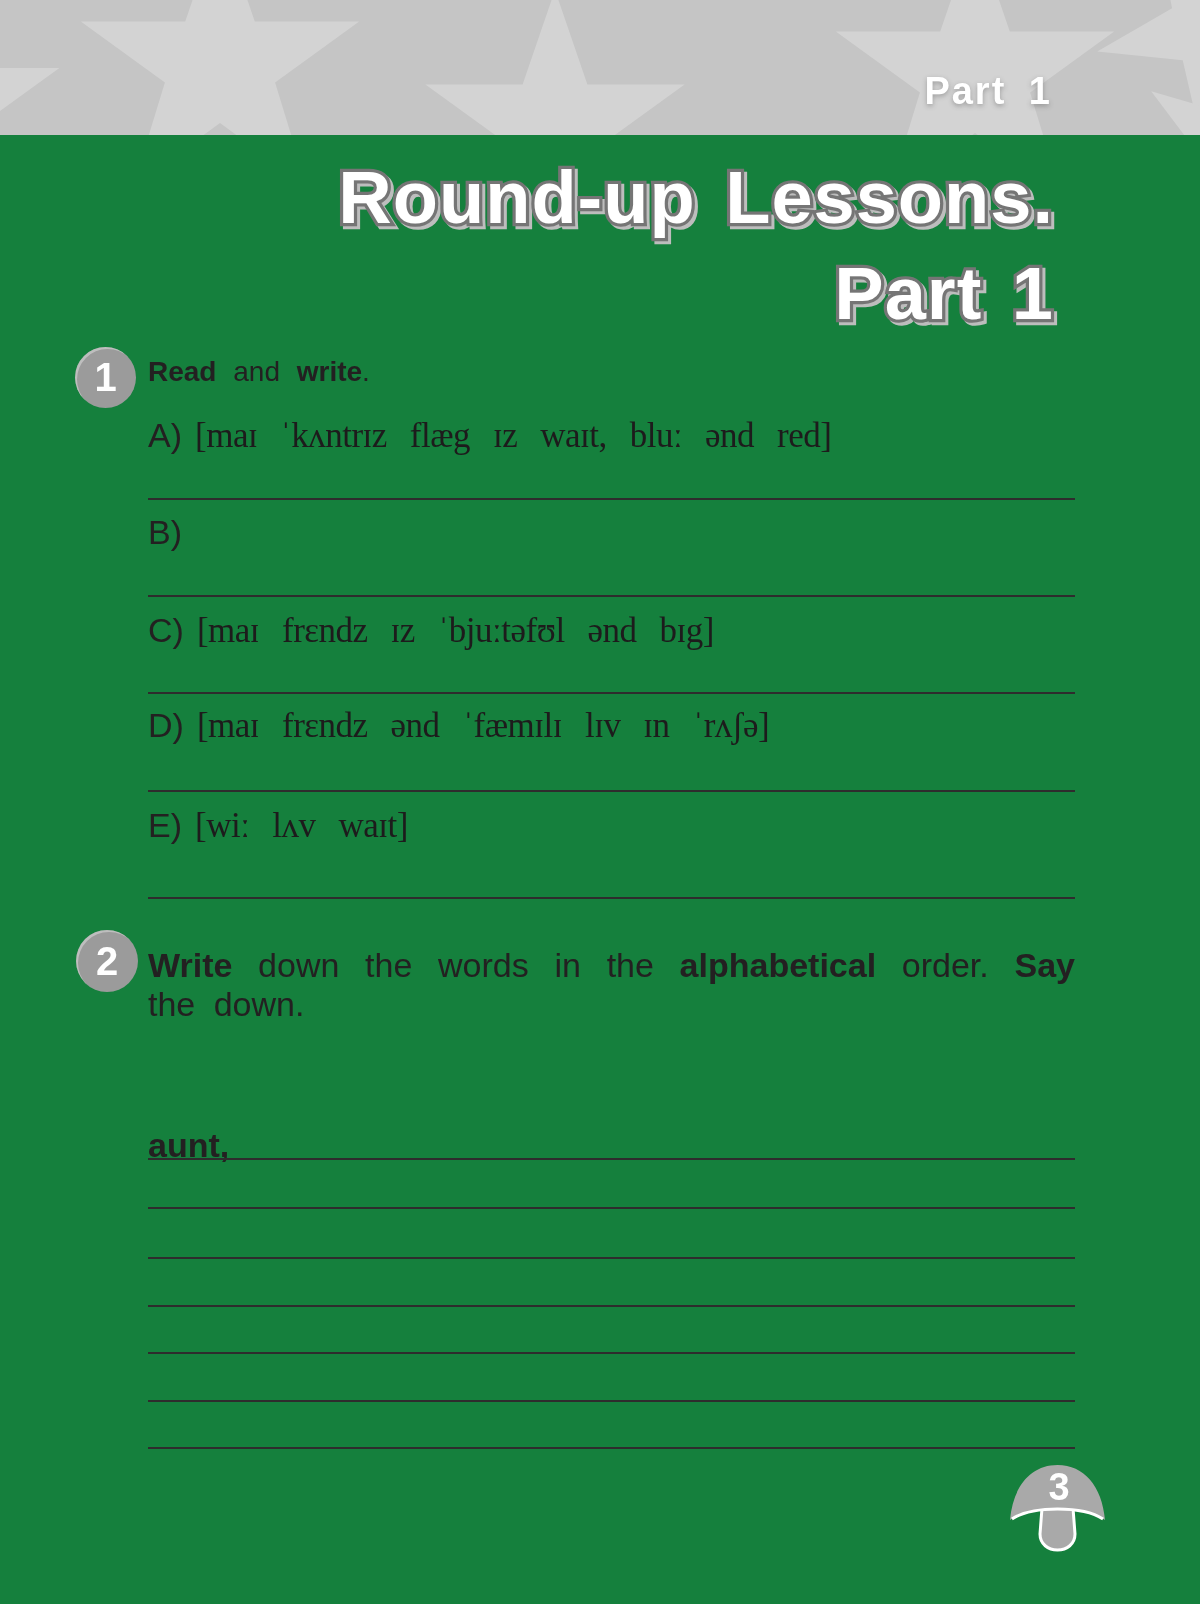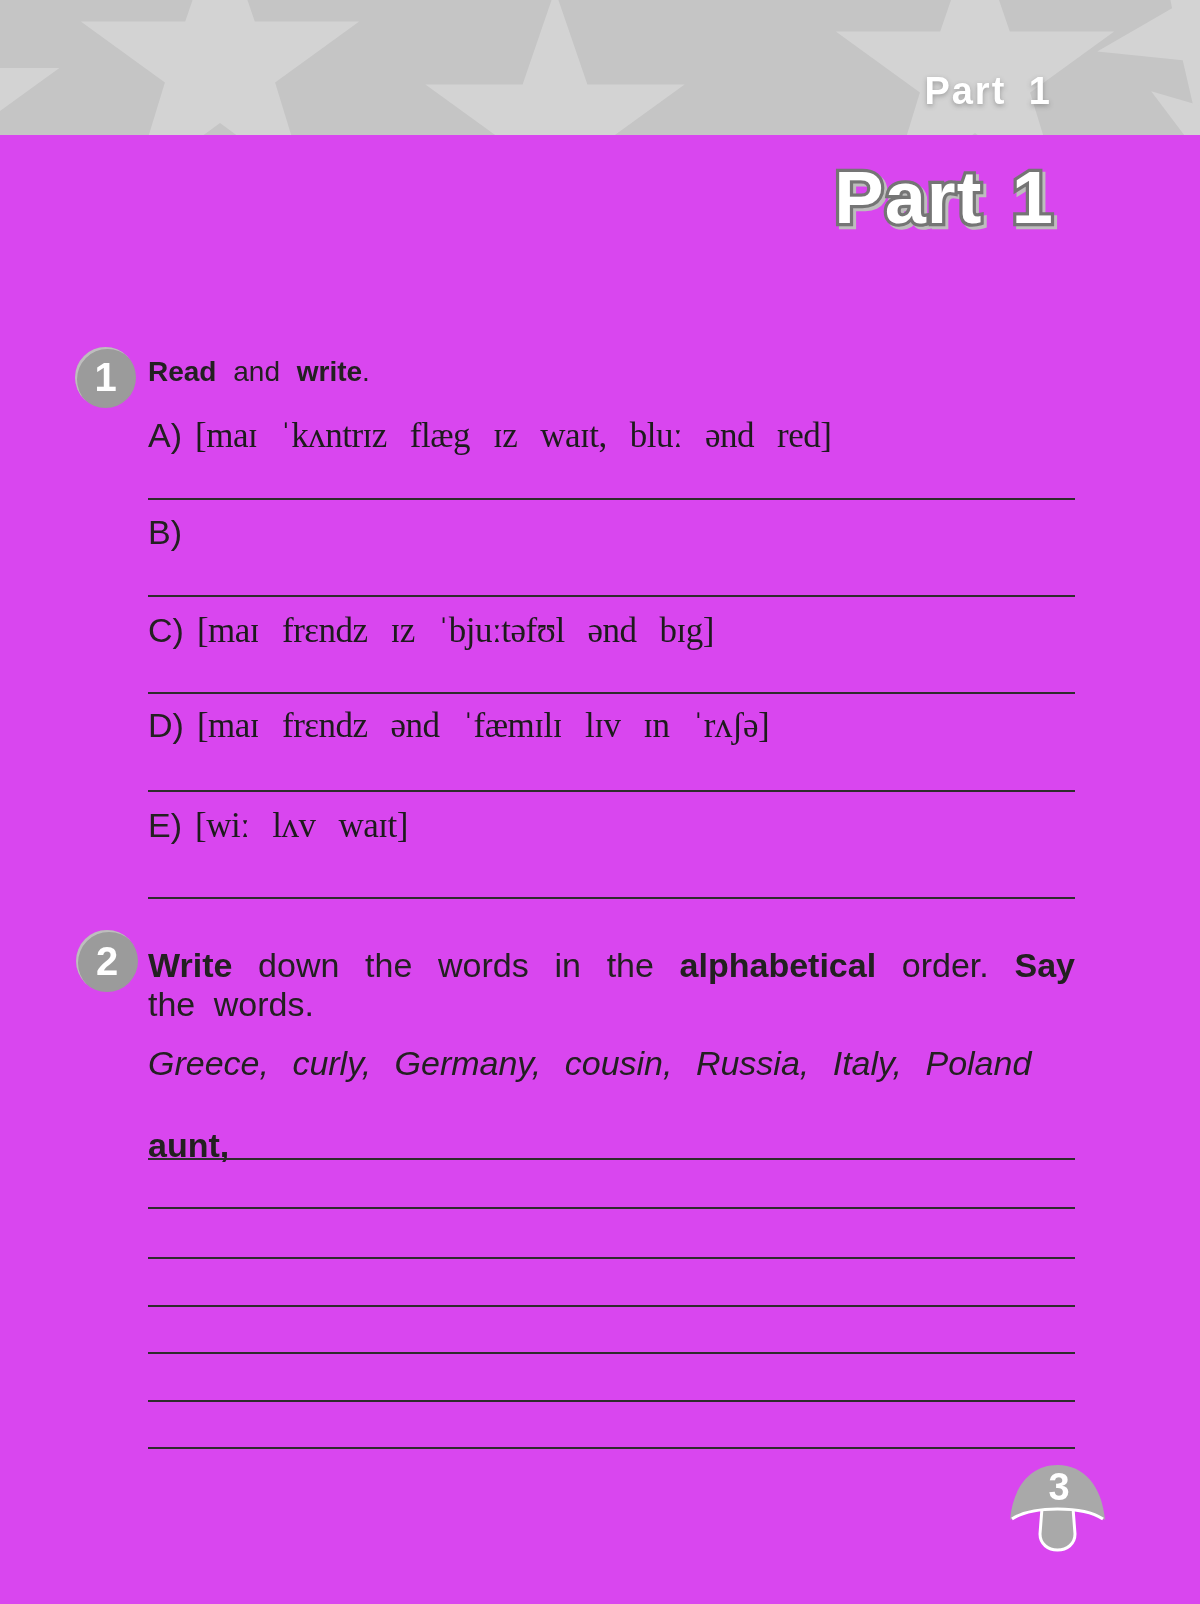--- a/index.html
+++ b/index.html
@@ -1,17 +1,17 @@
 <!DOCTYPE html>
 <html><head>
 <meta charset="utf-8">
 <style>
   html,body{margin:0;padding:0;background:#fff;}
   #page{
-    position:relative; width:1200px; height:1604px; background:#d946ef;
+    position:relative; width:1200px; height:1604px; background:#15803d;
     font-family:"Liberation Sans", sans-serif; color:#222021; overflow:hidden;
   }
   
   .band{position:absolute; left:0; top:0; width:1200px; height:135px; background:#c5c5c5; overflow:hidden;}
   .star{position:absolute; background:#d3d3d3;
     clip-path:polygon(50% 0%,62% 35%,98% 35%,69% 56%,80% 92%,50% 70%,20% 92%,31% 56%,2% 35%,38% 35%);}
   .part-label{
     position:absolute; right:148px; top:70px; font-size:38px; font-weight:bold; color:#fff;
     letter-spacing:2px; word-spacing:10px; text-shadow:0 2px 5px rgba(90,90,90,.45);
   }
@@ -54,20 +54,21 @@
     <div class="star" style="left:-215px; top:-30px; width:280px; height:280px;"></div>
     <div class="star" style="left:75px; top:-80px; width:290px; height:290px;"></div>
     <div class="star" style="left:420px; top:-10px; width:270px; height:270px;"></div>
     <div class="star" style="left:830px; top:-70px; width:290px; height:290px;"></div>
     <div class="star" style="left:1095px; top:-95px; width:240px; height:240px; transform:rotate(-30deg);"></div>
     <div class="star" style="left:1140px; top:60px; width:150px; height:150px; transform:rotate(160deg);"></div>
     <div class="part-label">Part 1</div>
   </div>
 
   <div class="title">
+    <div>Round-up Lessons.</div>
     <div>Part 1</div>
   </div>
 
   <div class="badge" style="left:75px; top:347px;">
     <span>1</span>
   </div>
 
   <div class="instr" style="top:352px;">
     <span class="b">Read</span>
     <span>and</span>
@@ -112,25 +113,24 @@
       <span class="b">Write</span>
       <span>down</span>
       <span>the</span>
       <span>words</span>
       <span>in</span>
       <span>the</span>
       <span class="b">alphabetical</span>
       <span>order.</span>
       <span class="b">Say</span>
     </span>
-    <span style="word-spacing:9px;">the words.</span>
+    <span style="word-spacing:9px;">the down.</span>
   </div>
 
   <div class="para words-list" style="top:1044px;">
-    <span class="words-l2">Greece, curly, Germany, cousin, Russia, Italy, Poland</span>
   </div>
 
   <div class="prefill">aunt,</div>
   <div class="wline" style="top:1158px;"></div>
   <div class="wline" style="top:1207px;"></div>
   <div class="wline" style="top:1257px;"></div>
   <div class="wline" style="top:1305px;"></div>
   <div class="wline" style="top:1352px;"></div>
   <div class="wline" style="top:1400px;"></div>
   <div class="wline" style="top:1447px;"></div>

